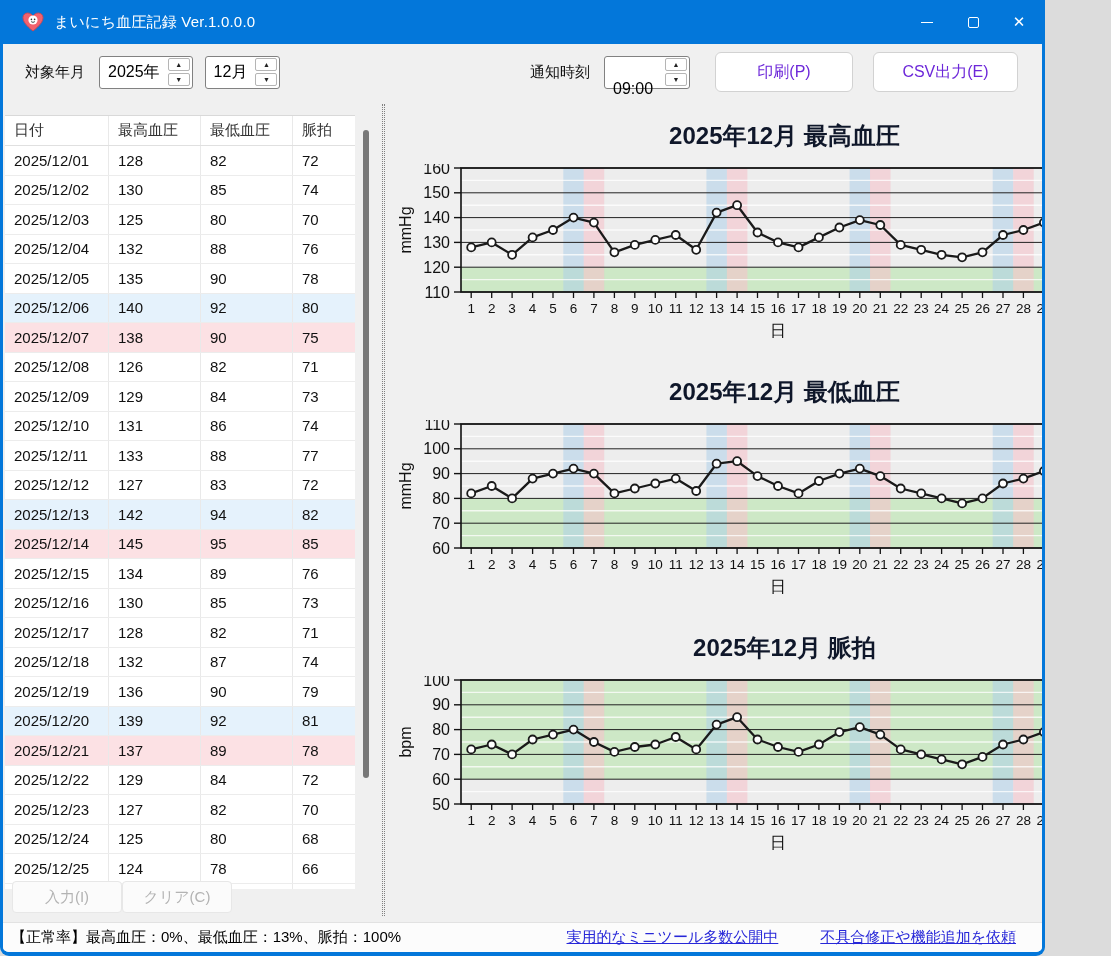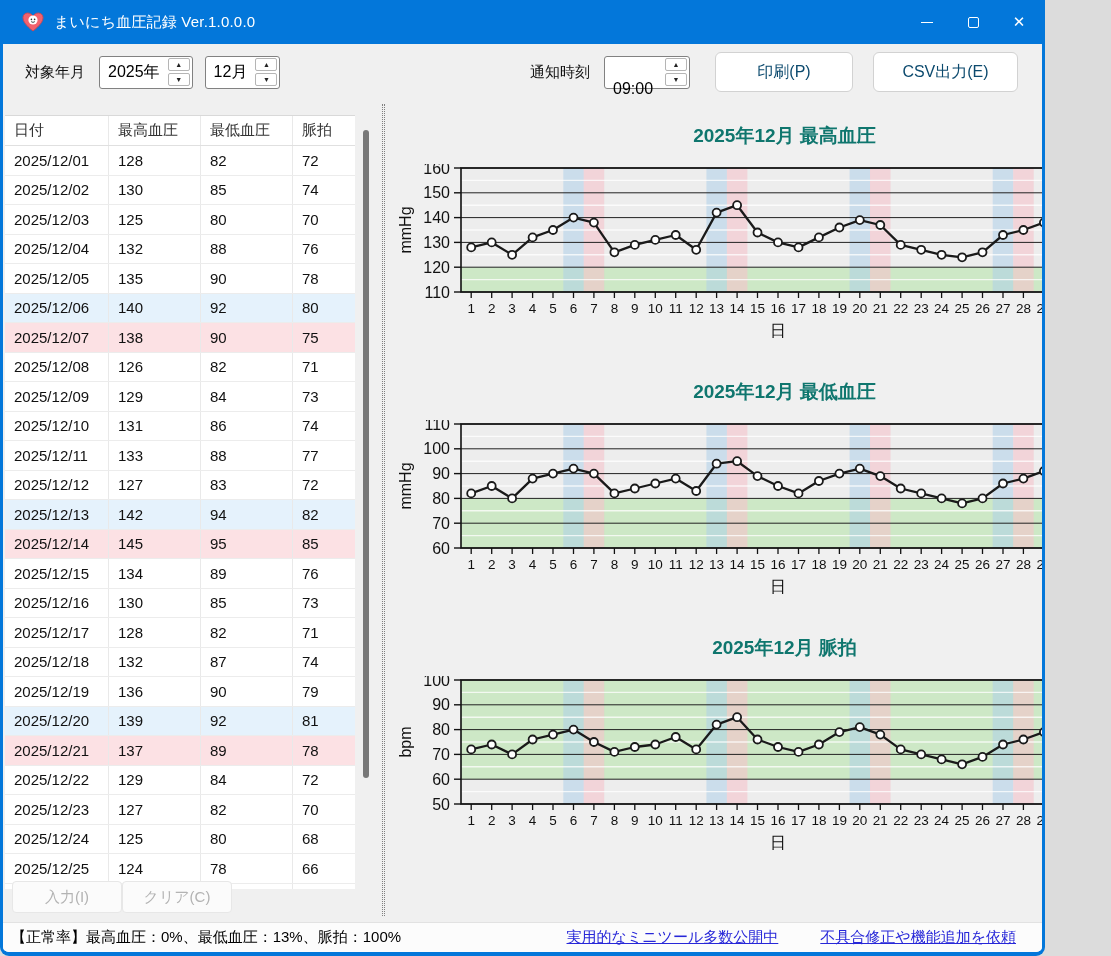--- a/index.html
+++ b/index.html
@@ -24,21 +24,21 @@
   
   .toolbar{height:56px; display:flex; align-items:center; padding:0 24px 0 22px; background:#f0f0f0;}
   .tb-label{font-size:15px; color:#111;}
   .spin{display:flex; align-items:stretch; background:#fff; border:1px solid #818181; border-radius:3px; height:33px; margin-left:14px;}
   .spin .val{display:flex; align-items:center; padding:0 6px 0 8px; font-size:16px; color:#000; min-width:56px;}
   .spin .arrows{display:flex; flex-direction:column; justify-content:center; padding:1px 2px; gap:2px;}
   .spin .abtn{width:22px; height:13px; border:1px solid #b5b5b5; background:#fff; border-radius:2px;
     display:flex; align-items:center; justify-content:center; font-size:7px; color:#222; line-height:1;}
   .tb-right{margin-left:auto; display:flex; align-items:center;}
   .tb-right .tb-label{margin-right:0;}
-  .btn{height:40px; background:#fff; border:1px solid #d2d2d2; border-radius:6px; font-size:16px; color:#0c4a6e;
+  .btn{height:40px; background:#fff; border:1px solid #d2d2d2; border-radius:6px; font-size:16px; color:#6d28d9;
     font-family:inherit; display:flex; align-items:center; justify-content:center;}
   .btn.print{width:138px; margin-left:25px;}
   .btn.csv{width:145px; margin-left:20px;}
   
   .main{position:relative; height:822px; background:#f0f0f0;}
   .tablewrap{position:absolute; left:2px; top:15px; width:350px; height:774px; background:#fff;
     border-top:1px solid #d9d9d9; overflow:hidden; font-size:15px; color:#111;}
   .trow{display:flex; height:29.5px; align-items:center; border-bottom:1px solid #ececec;}
   .thead .trow{color:#333; border-bottom:1px solid #e0e0e0; height:30px;}
   .tcell{padding-left:9px; height:100%; display:flex; align-items:center; border-right:1px solid #e9e9e9; overflow:hidden;}
@@ -48,21 +48,21 @@
   .vthumb{position:absolute; left:4px; top:26px; width:6px; height:648px; background:#787878; border-radius:3px;}
   .splitter{position:absolute; left:379px; top:4px; height:812px; width:3px;
     border-left:1px dotted #808080; border-right:1px dotted #808080;}
   .left-buttons{position:absolute; left:9px; top:781px; display:flex; }
   .lbtn{width:110px; height:32px; background:#fbfbfb; border:1px solid #e7e7e7; border-radius:4px;
     color:#b3b3b3; font-size:15px; display:flex; align-items:center; justify-content:center; font-family:inherit;}
   
   .charts{position:absolute; left:392px; top:0; width:713px; height:822px; padding-top:8px;}
   .chart-block{margin-bottom:16px;}
   .chart-title{height:56px; display:flex; align-items:center; justify-content:center;
-    padding-left:66px; font-size:19px; font-weight:bold; color:#0f766e;}
+    padding-left:66px; font-size:24px; font-weight:bold; color:#0f172a;}
   
   .statusbar{height:30px; background:#fcfcfc; border-top:1px solid #e2e2e2; display:flex; align-items:center;
     padding:0 26px 0 8px; font-size:15px; color:#000;}
   .sb-links{margin-left:auto; display:flex; gap:42px;}
   .sb-links a{color:var(--link); text-decoration:underline; cursor:pointer;}
 </style>
 </head>
 <body>
 
 <div class="window">

